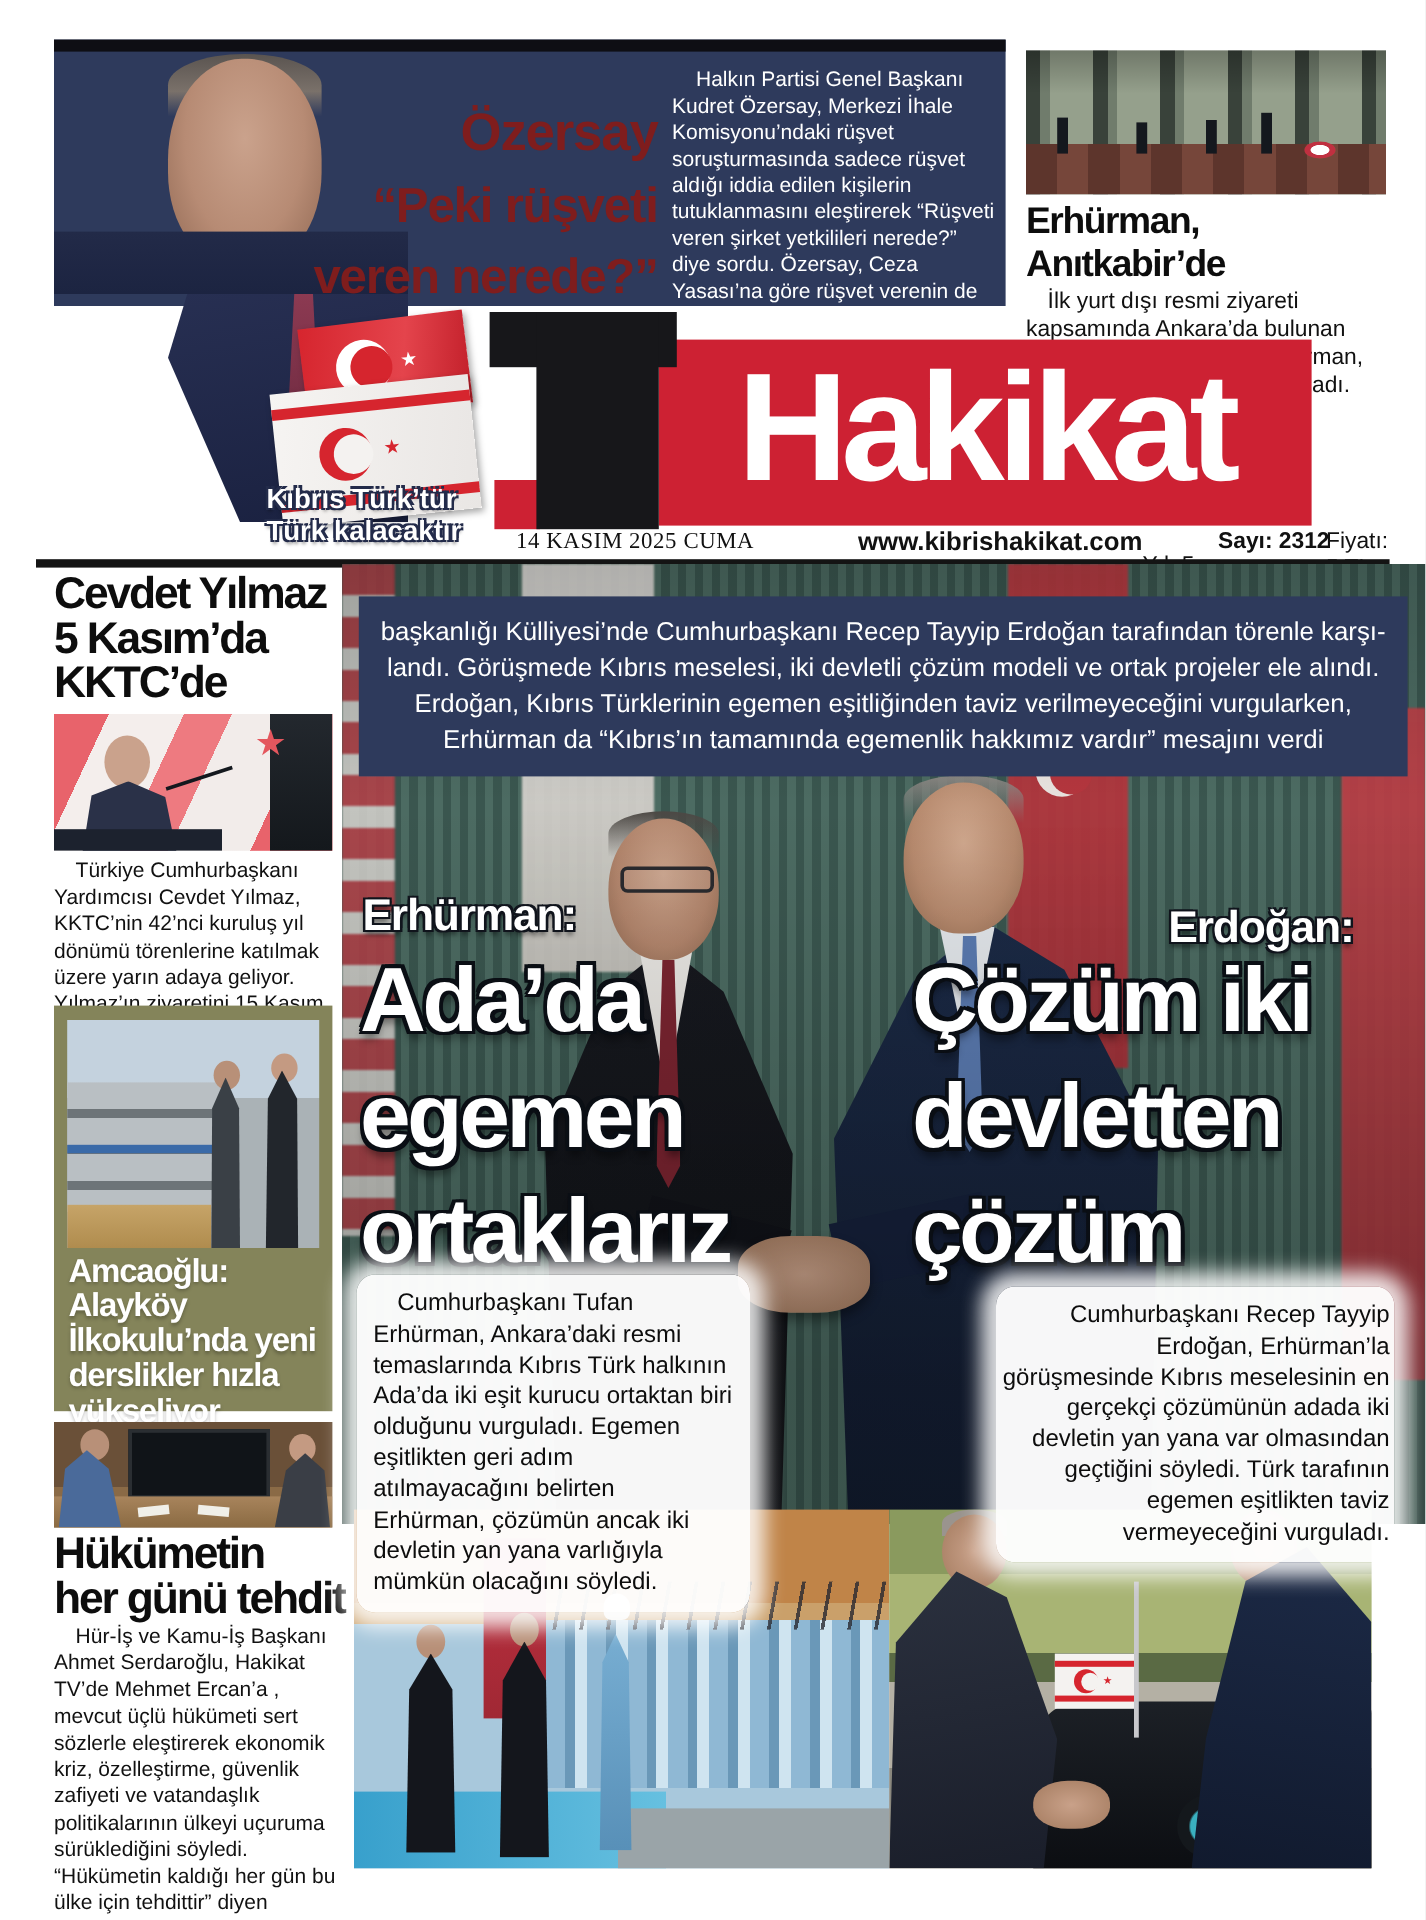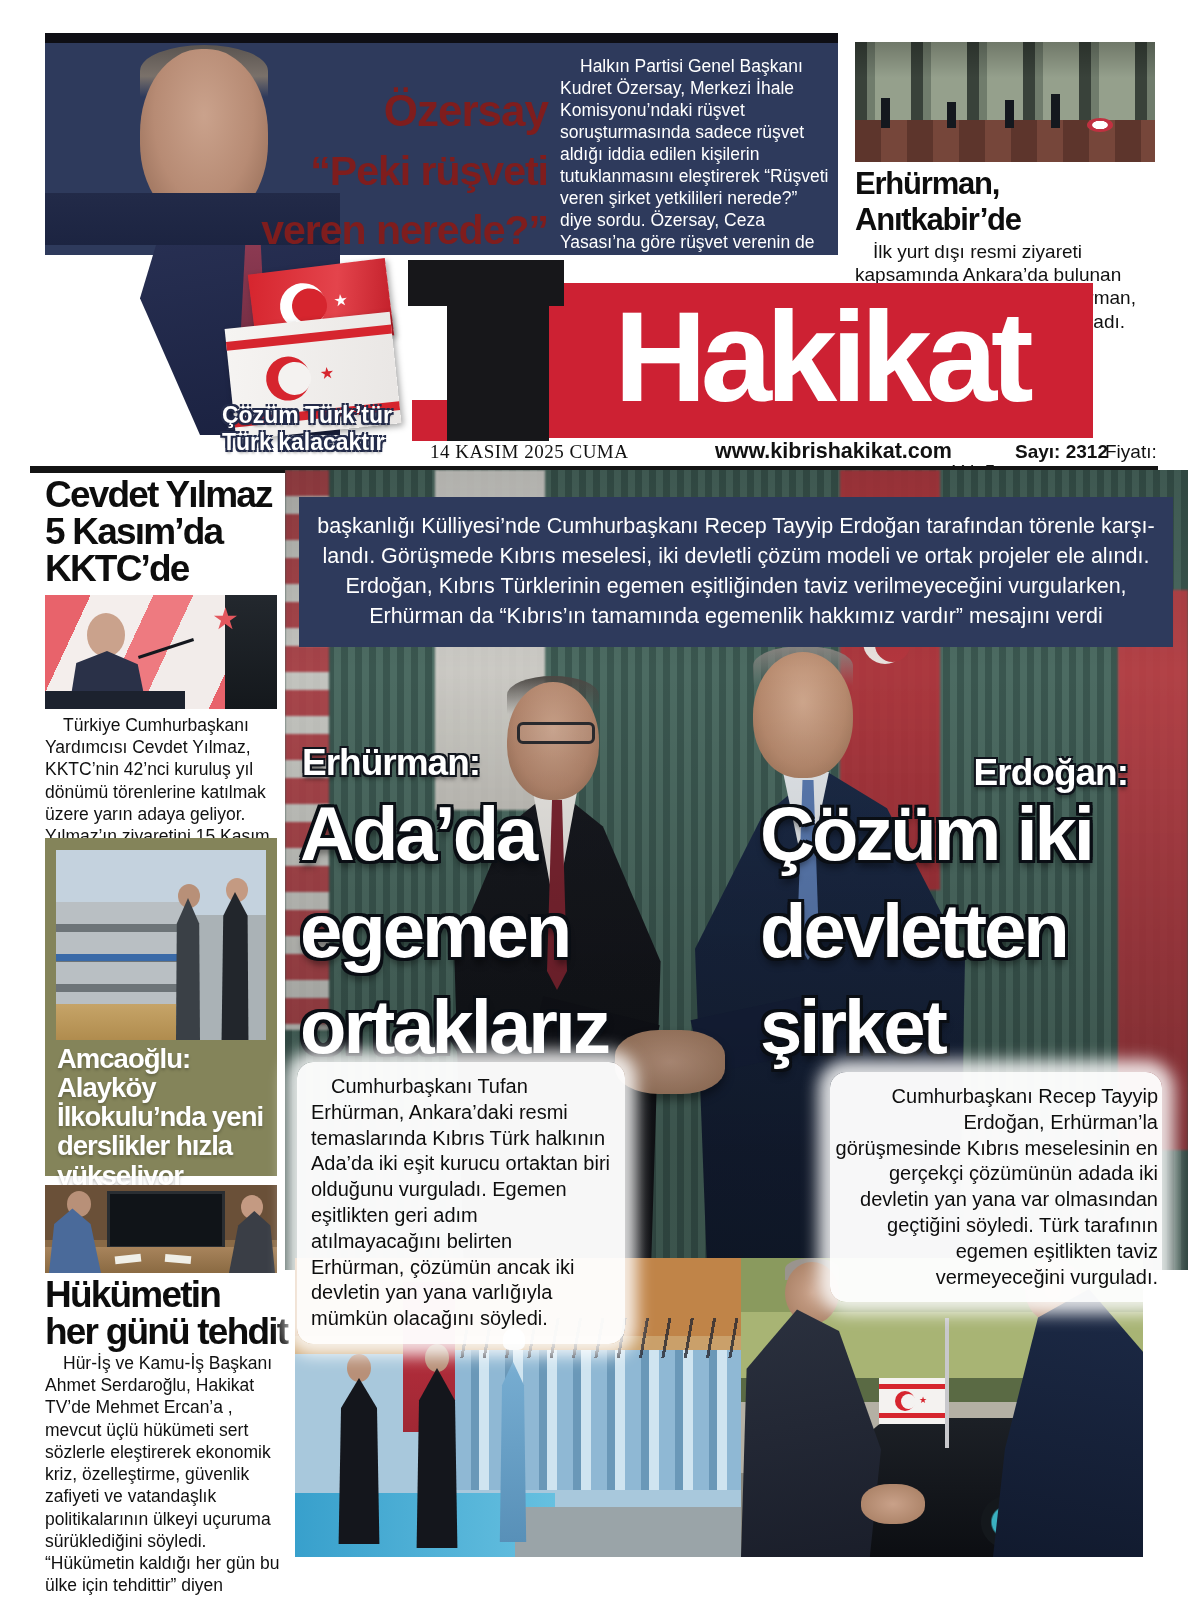--- a/index.html
+++ b/index.html
@@ -230,21 +230,21 @@
     <div class="star" style="left:82px;top:29px;color:#fff;">★</div>
   </div>
   <div class="abs flag flag-trnc">
     <div class="stripe" style="top:13px;"></div>
     <div class="stripe" style="bottom:13px;"></div>
     <div class="crescent-outer" style="left:36px;top:34px;width:44px;height:44px;background:#d6252e;"></div>
     <div class="crescent-inner" style="left:48px;top:40px;width:33px;height:33px;background:#f4f2f0;"></div>
     <div class="star" style="left:90px;top:47px;color:#d6252e;">★</div>
   </div>
   <div class="abs slogan">
-    <div>Çözüm Türk’tür</div>
+    <div>Kıbrıs Türk’tür</div>
     <div>Türk kalacaktır</div>
   </div>
   <div class="abs logo-notch"></div>
   <div class="abs logo-bar"></div>
   <div class="abs logo-stem"></div>
   <div class="abs logo-red">
     <span class="logo-text">Hakikat</span>
   </div>
   <div class="abs info-row">
     <span class="info-date">14 KASIM 2025 CUMA</span>
@@ -346,21 +346,21 @@
   <div class="abs hl-label hl-label-left">Erhürman:</div>
   <div class="abs big-hl big-hl-left">
     <div>Ada’da</div>
     <div>egemen</div>
     <div>ortaklarız</div>
   </div>
   <div class="abs hl-label hl-label-right">Erdoğan:</div>
   <div class="abs big-hl big-hl-right">
     <div>Çözüm iki</div>
     <div>devletten</div>
-    <div>şirket</div>
+    <div>çözüm</div>
   </div>
 
   <div class="abs body-box body-box-left">Cumhurbaşkanı Tufan Erhürman, Ankara’daki resmi temaslarında Kıbrıs Türk halkının Ada’da iki eşit kurucu ortaktan biri olduğunu vurguladı. Egemen eşitlikten geri adım atılmayacağını belirten Erhürman, çözümün ancak iki devletin yan yana varlığıyla mümkün olacağını söyledi.</div>
   <div class="abs body-box body-box-right">Cumhurbaşkanı Recep Tayyip Erdoğan, Erhürman’la görüşmesinde Kıbrıs meselesinin en gerçekçi çözümünün adada iki devletin yan yana var olmasından geçtiğini söyledi. Türk tarafının egemen eşitlikten taviz vermeyeceğini vurguladı.</div>
 
   <div class="abs ceremony">
     <div class="cer-guard"></div>
     <div class="cer-rifles"></div>
     <div class="cer-flag"></div>
     <div class="cer-carpet"></div>

